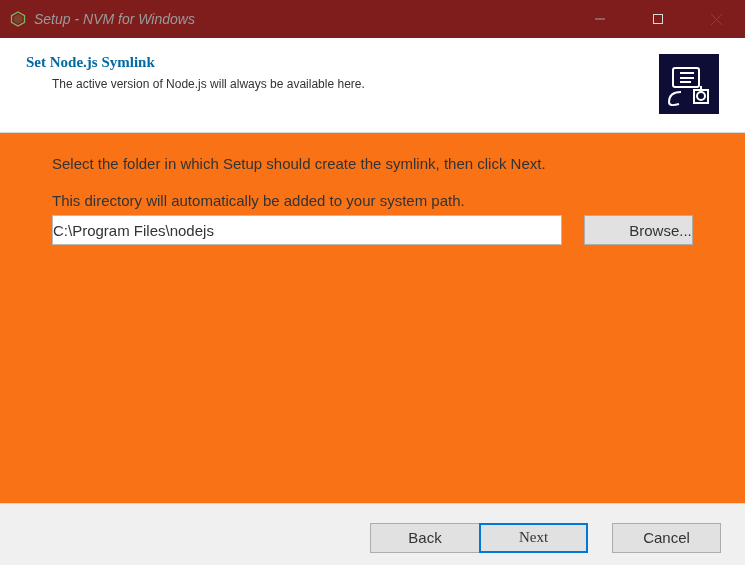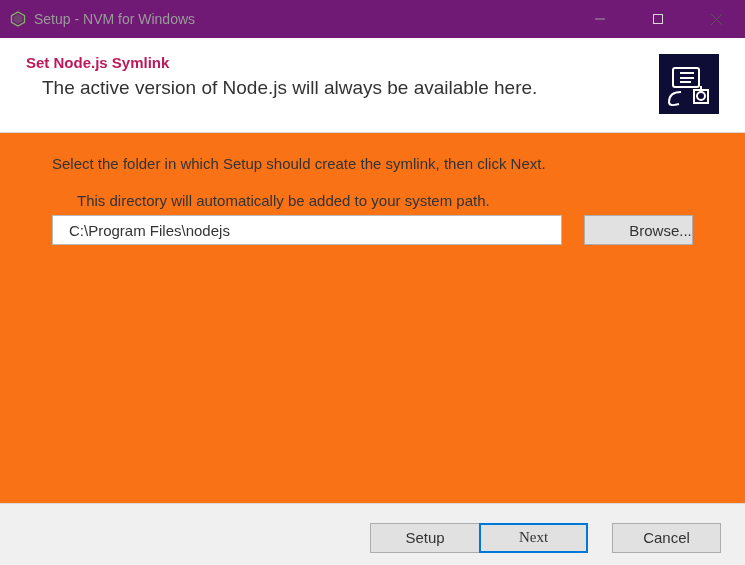--- a/index.html
+++ b/index.html
@@ -14,21 +14,22 @@
       width: 745px;
       height: 565px;
       overflow: hidden;
       color: #333333;
     }
     .titlebar {
       height: 38px;
       display: flex;
       align-items: center;
       padding: 0 0 0 10px;
-      background: #701a75;
+      background: #7f1d1d;
+      font-style: italic;
     }
     .titlebar-icon {
       width: 16px;
       height: 16px;
       margin-right: 8px;
       display: inline-flex;
       align-items: center;
       justify-content: center;
     }
     .titlebar-title {
@@ -54,27 +55,28 @@
       justify-content: space-between;
       align-items: flex-start;
       background: #ffffff;
     }
     .header-text {
       flex: 1;
     }
     .header-title {
       font-weight: 700;
       font-size: 15px;
-      color: #be185d;
+      color: #0369a1;
       margin-bottom: 6px;
+      font-family: Liberation Serif, serif;
     }
     .header-sub {
-      font-size: 19px;
-      color: #333;
-      margin-left: 16px;
+      font-size: 12px;
+      color: #333;
+      margin-left: 26px;
     }
     .header-icon {
       width: 60px;
       height: 60px;
       background: #0d0d36;
       display: flex;
       align-items: center;
       justify-content: center;
       margin-left: 12px;
     }
@@ -90,32 +92,31 @@
     }
     .content-line {
       font-size: 15px;
       color: #333;
       margin-bottom: 20px;
     }
     .content-line2 {
       font-size: 15px;
       color: #333;
       margin-bottom: 6px;
-      margin-left: 25px;
     }
     .path-row {
       display: flex;
       gap: 22px;
       align-items: center;
     }
     .path-input {
       flex: 1;
       height: 30px;
       border: 1px solid #b9b9b9;
-      padding: 4px 16px;
+      padding: 4px 0;
       font-size: 15px;
       font-family: inherit;
       color: #333;
       background: #ffffff;
     }
     .browse-btn {
       width: 109px;
       height: 30px;
       background: #e1e1e1;
       border: 1px solid #adadad;
@@ -219,17 +220,17 @@
   <div class="content-line">Select the folder in which Setup should create the symlink, then click Next.</div>
   <div class="content-line2">This directory will automatically be added to your system path.</div>
   <div class="path-row">
     <input class="path-input" type="text" value="C:\Program Files\nodejs" style="">
     <button class="browse-btn">Browse...</button>
   </div>
 </div>
 
 <div class="footer">
   <div class="nav-group">
-    <button class="nav-btn">Setup</button>
+    <button class="nav-btn">Back</button>
     <button class="nav-btn primary">Next</button>
   </div>
   <button class="nav-btn nav-cancel">Cancel</button>
 </div>
 
 </body></html>

